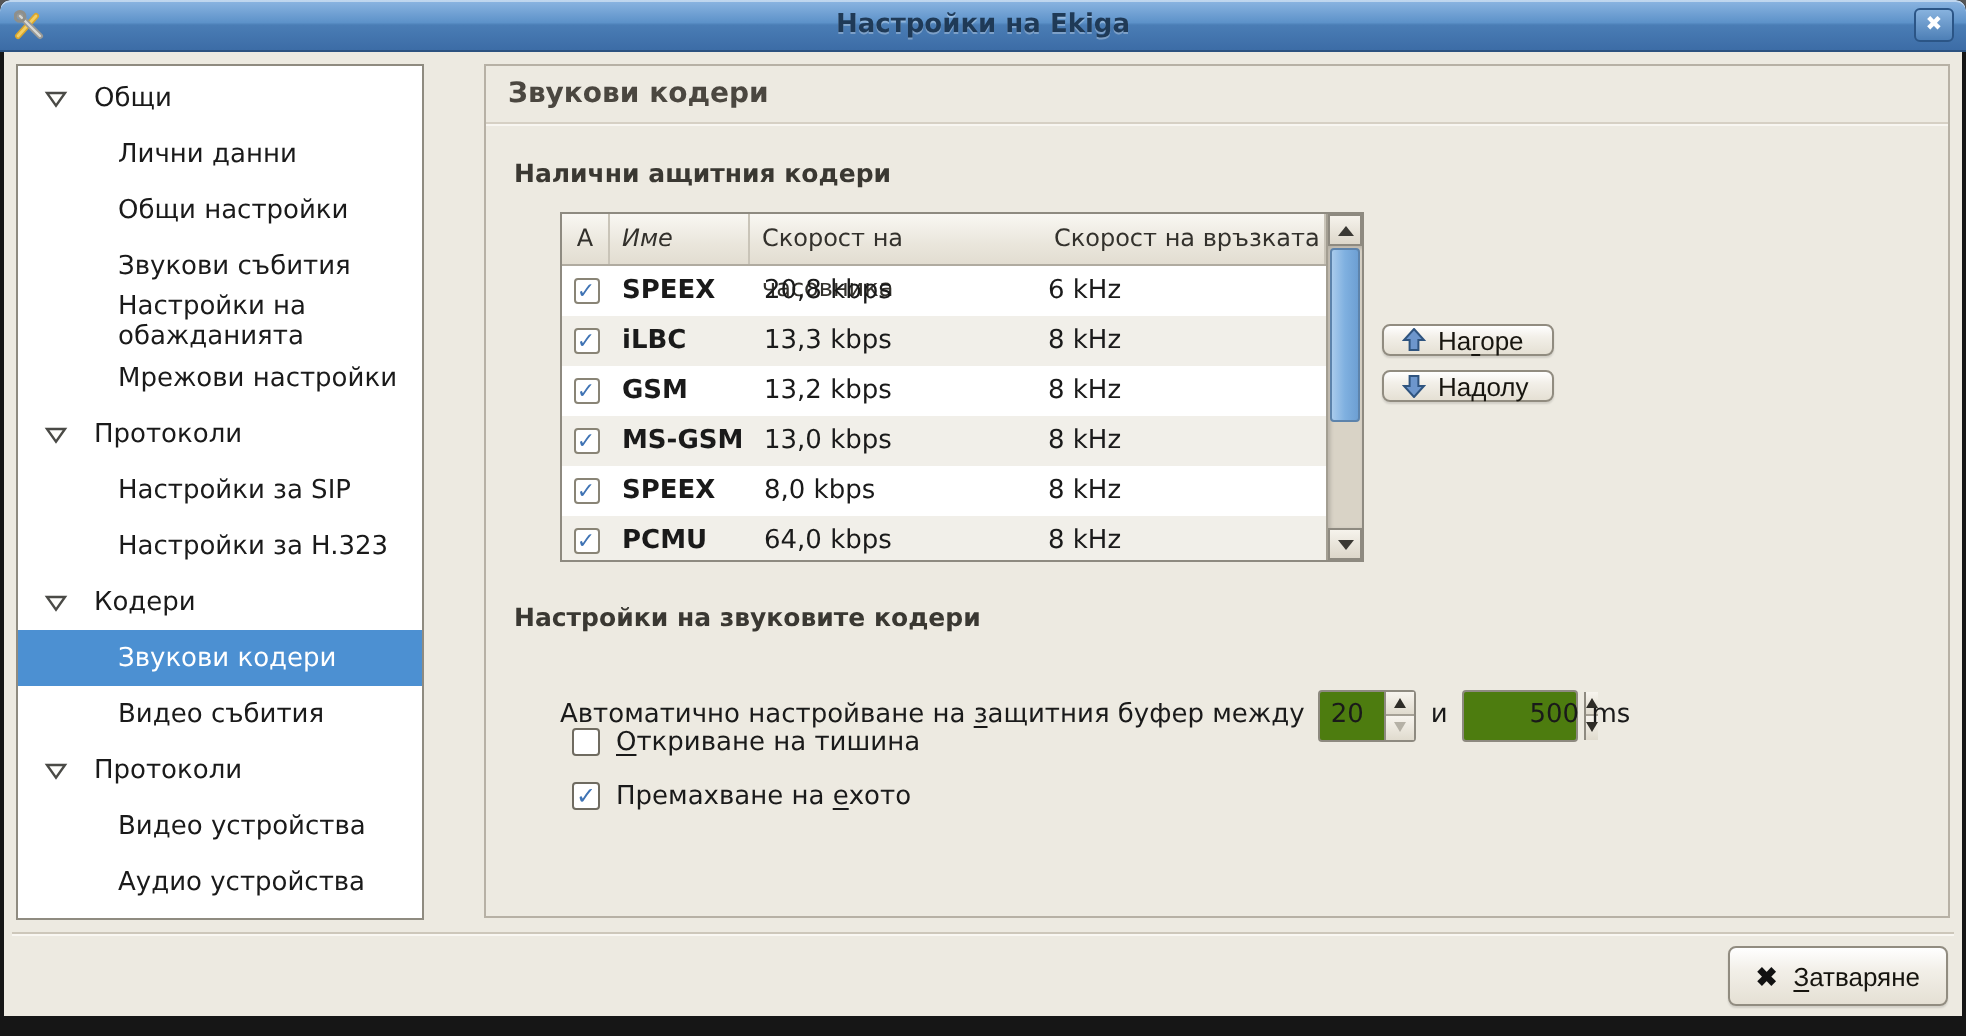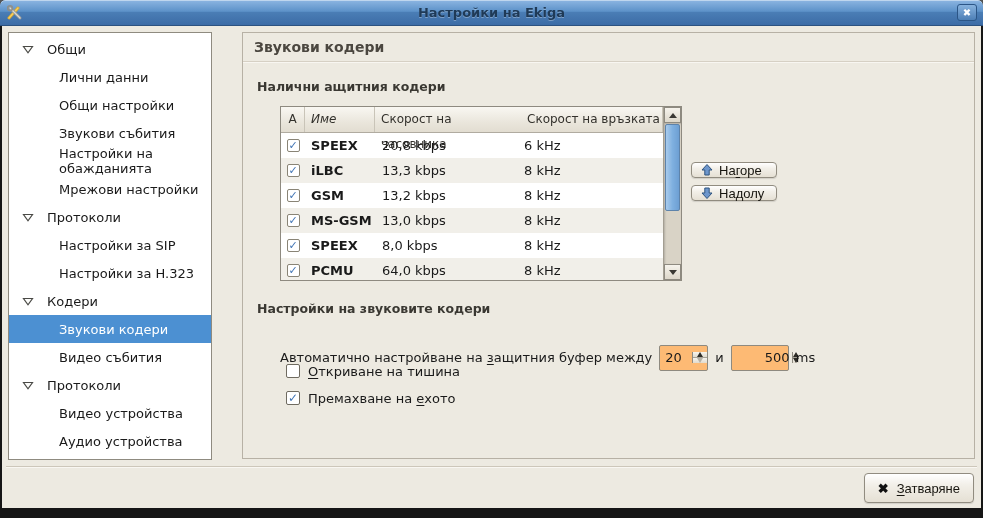--- a/index.html
+++ b/index.html
@@ -111,21 +111,21 @@
     height:16px; padding:0 12px 0 9px; display:inline-flex; align-items:center; gap:6px;
     background:linear-gradient(#ffffff,#f2efe8 40%,#e5e0d4);
     border:1px solid #918c80; border-radius:4px;
     font-size:13px; color:#17150f; cursor:default;
     box-shadow:0 1px 1px rgba(0,0,0,.12);
   }
   .arrow-icon { width:12px; height:12px; flex:none; }
 
   
   .jitter-row { position:absolute; left:37px; top:293px; height:27px; display:flex; align-items:center; gap:7px;margin-top:18px; }
-  .spinbox { height:26px; background:#fdba74; border:1px solid #8e8a80; border-radius:2px; display:flex;align-items:center; }
+  .spinbox { height:26px; background:#4d7c0f; border:1px solid #8e8a80; border-radius:2px; display:flex; }
   .spinbox .value { padding:0 2px 0 5px; line-height:24px; font-size:13px; }
   .spin-20 { width:49px; }
   .spin-500 { width:58px;padding-left:28px; }
   .steppers { width:15px; margin-left:auto; border-left:1px solid #8e8a80; display:flex; flex-direction:column; }
   .step { flex:1; background:linear-gradient(#f7f4ee,#e0dbce); display:flex; align-items:center; justify-content:center; }
   .step.up { border-bottom:1px solid #a6a196; }
   .stri-up   { width:0; height:0; border-left:3.5px solid transparent; border-right:3.5px solid transparent; border-bottom:5px solid #2e2c27; }
   .stri-down { width:0; height:0; border-left:3.5px solid transparent; border-right:3.5px solid transparent; border-top:5px solid #2e2c27; }
   .stri-down.dim { border-top-color:#b5b1a6; }
 

